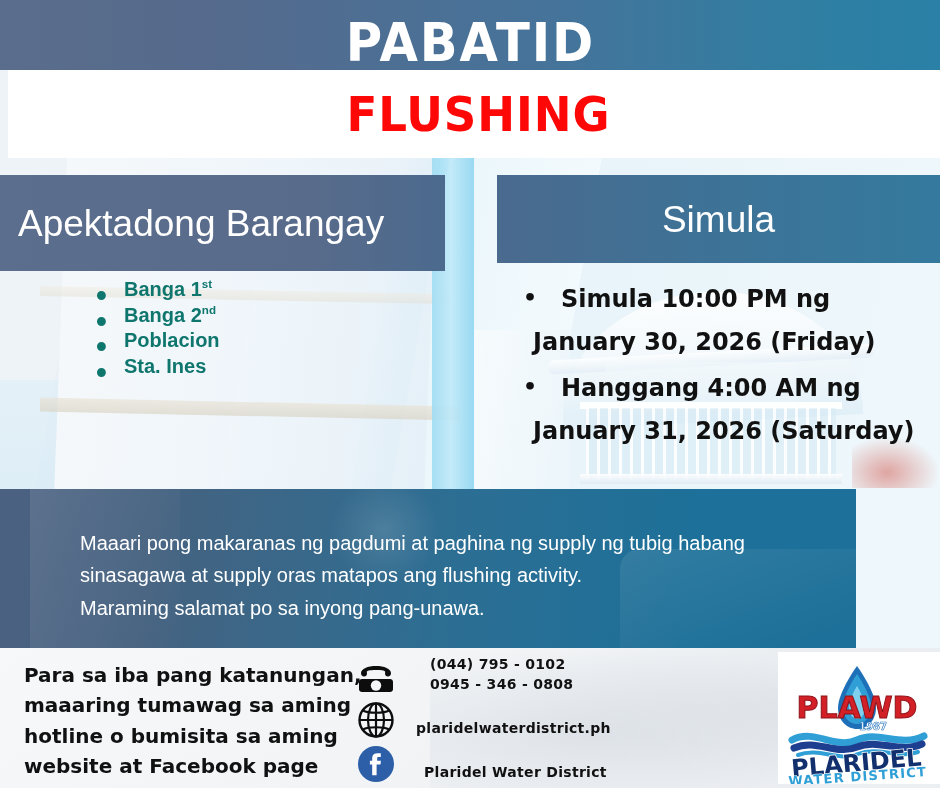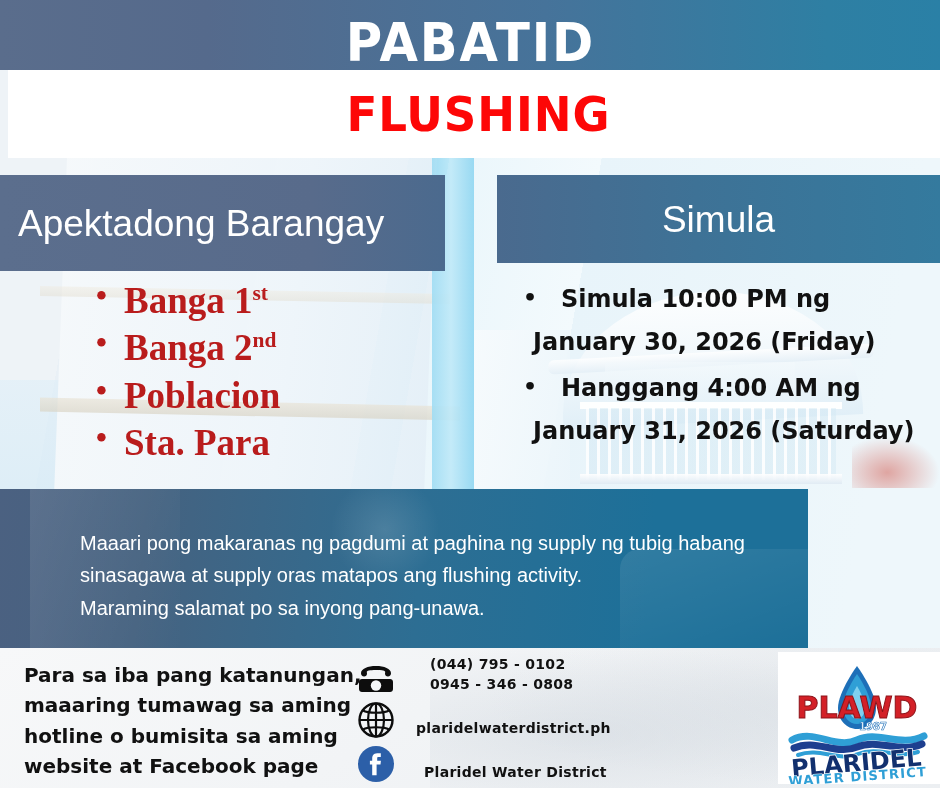--- a/index.html
+++ b/index.html
@@ -180,24 +180,24 @@
   .list-left {
     position: absolute;
     left: 96px; top: 277px;
     z-index: 6;
     margin: 0;
     padding: 0;
     list-style: none;
   }
   .list-left li {
     position: relative;
-    color: #b91c1c;
-    font-size: 37px;
-    font-weight: 700;
-    font-family: Liberation Serif, serif;
+    color: #0f766e;
+    font-size: 20px;
+    font-weight: 700;
+    font-family: Liberation Sans, sans-serif;
     line-height: 1.28;
     padding-left: 28px;
     white-space: nowrap;
   }
   .list-left li:before {
     content: "\2022";
     position: absolute;
     left: 0; top: -1px;
     font-size: 31px;
   }
@@ -237,20 +237,21 @@
     margin-left: -28px;
   }
 
   
   .band-notice {
     position: absolute;
     left: 0; top: 489px; width: 808px; height: 159px;
     background: linear-gradient(95deg, #4b6181 0%, #456280 18%, #2d6e93 52%, #1d7099 80%, #1d7099 100%);
     z-index: 7;
     overflow: hidden;
+    padding-left: 48px;
   }
   .notice-ghost1 {
     position: absolute; left: 30px; top: -10px; width: 150px; height: 180px;
     background: linear-gradient(110deg, rgba(255,255,255,.10), rgba(255,255,255,0));
   }
   .notice-ghost2 {
     position: absolute; left: 330px; top: -14px; width: 110px; height: 110px;
     border-radius: 50%;
     background: radial-gradient(circle, rgba(255,255,255,.13), rgba(255,255,255,0) 70%);
   }
@@ -372,21 +373,21 @@
   </div>
 
   <div class="colhead colhead-right">
     <span class="colhead-text">Simula</span>
   </div>
 
   <ul class="list-left">
     <li><span>Banga </span><span>1</span><sup>st</sup></li>
     <li><span>Banga </span><span>2</span><sup>nd</sup></li>
     <li><span>Poblacion</span></li>
-    <li><span>Sta. Para</span></li>
+    <li><span>Sta. Ines</span></li>
   </ul>
 
   <ul class="list-right">
     <li>
       <span>Simula 10:00 PM ng</span>
       <span class="l2">January 30, 2026 (Friday)</span>
     </li>
     <li>
       <span>Hanggang 4:00 AM ng</span>
       <span class="l2">January 31, 2026 (Saturday)</span>

